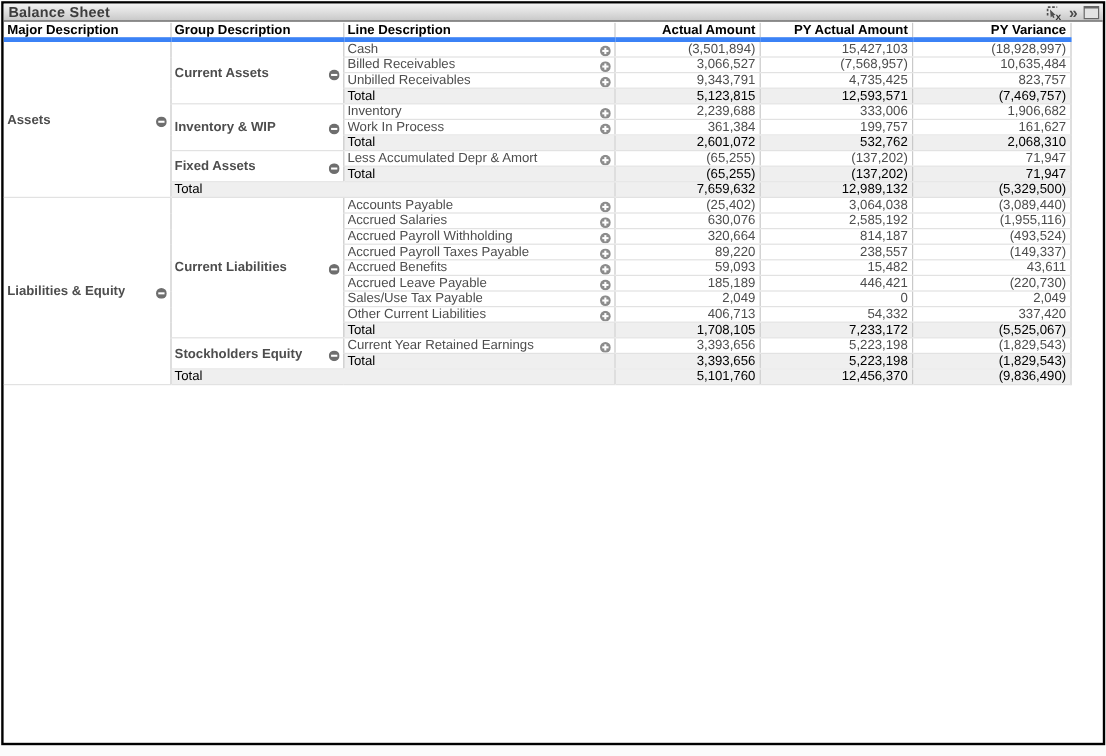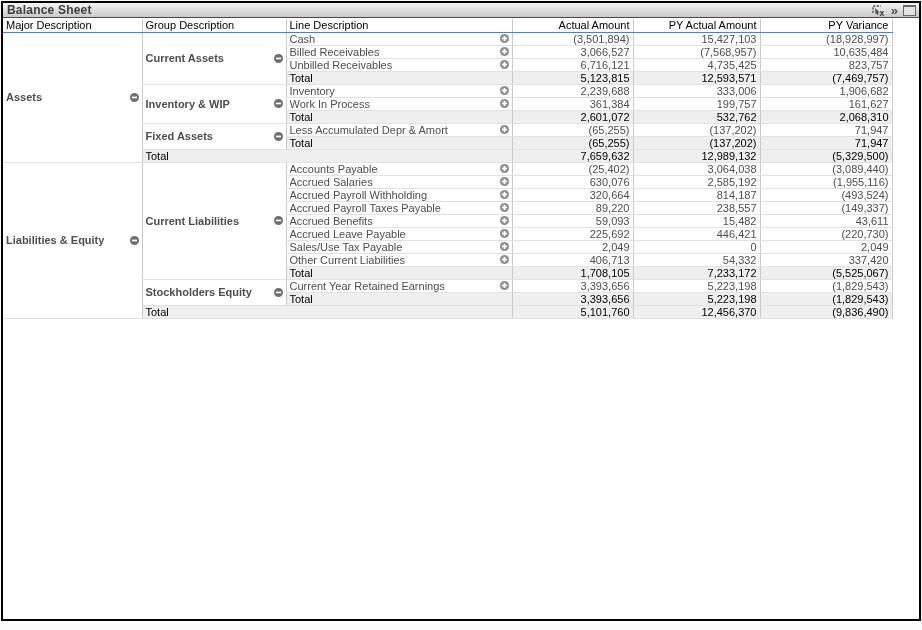--- a/index.html
+++ b/index.html
@@ -32,28 +32,28 @@
     position: absolute; left: 0; top: 16px;
     border-collapse: collapse; table-layout: fixed; width: 889px;
     font-size: 11px; color: #4d4d4d;
   }
   .pivot th, .pivot td {
     height: 13px; line-height: 12px; padding: 0 3px;
     white-space: nowrap; overflow: hidden; vertical-align: middle;
     border-bottom: 1px solid #e2e2e2;
   }
   .pivot th {
-    font-weight: normal; color: #000; text-align: left;
-    background: #fff; border-bottom: 1px solid #3b82f6;
+    font-weight: bold; color: #000; text-align: left;
+    background: #fff; border-bottom: 4px solid #3b82f6;
   }
   .pivot th.num, .pivot td.num { text-align: right; }
   .bl { border-left: 1px solid #c9c9c9; }
   .br { border-right: 1px solid #c9c9c9; }
   td.dim { vertical-align: middle; font-weight: bold; }
-  .flexcell { display: flex; align-items: center; justify-content: space-between; gap: 16px; }
+  .flexcell { display: flex; align-items: flex-end; justify-content: space-between; gap: 16px; }
   .flexcell .lbl { overflow: hidden; white-space: nowrap; }
   tr.totalrow td { background: #efefef; font-weight: normal; color: #000; }
   .exp-icon { display: inline-flex; flex: 0 0 auto; margin-left: 4px; cursor: pointer; }
 </style>
 </head>
 <body>
 
 <div class="stage">
   <div class="window">
 
@@ -156,21 +156,21 @@
                 <span class="lbl">Unbilled Receivables</span>
                 <span class="exp-icon">
                   <svg width="9" height="9" viewBox="0 0 9 9">
                     <circle cx="4.5" cy="4.5" r="4.5" fill="#8c8c8c"></circle>
                     <rect x="1.9" y="3.6" width="5.2" height="1.7" fill="#fff"></rect>
                     <rect x="3.6" y="1.9" width="1.7" height="5.2" fill="#fff"></rect>
                   </svg>
                 </span>
               </span>
             </td>
-            <td class="bl num">6,716,121</td>
+            <td class="bl num">9,343,791</td>
             <td class="bl num">4,735,425</td>
             <td class="bl num br">823,757</td>
           </tr>
           <tr class="totalrow">
             <td class="bl">Total</td>
             <td class="bl num">5,123,815</td>
             <td class="bl num">12,593,571</td>
             <td class="bl num br">(7,469,757)</td>
           </tr>
           <tr>
@@ -377,21 +377,21 @@
                 <span class="lbl">Accrued Leave Payable</span>
                 <span class="exp-icon">
                   <svg width="9" height="9" viewBox="0 0 9 9">
                     <circle cx="4.5" cy="4.5" r="4.5" fill="#8c8c8c"></circle>
                     <rect x="1.9" y="3.6" width="5.2" height="1.7" fill="#fff"></rect>
                     <rect x="3.6" y="1.9" width="1.7" height="5.2" fill="#fff"></rect>
                   </svg>
                 </span>
               </span>
             </td>
-            <td class="bl num">225,692</td>
+            <td class="bl num">185,189</td>
             <td class="bl num">446,421</td>
             <td class="bl num br">(220,730)</td>
           </tr>
           <tr>
             <td class="bl">
               <span class="flexcell">
                 <span class="lbl">Sales/Use Tax Payable</span>
                 <span class="exp-icon">
                   <svg width="9" height="9" viewBox="0 0 9 9">
                     <circle cx="4.5" cy="4.5" r="4.5" fill="#8c8c8c"></circle>

